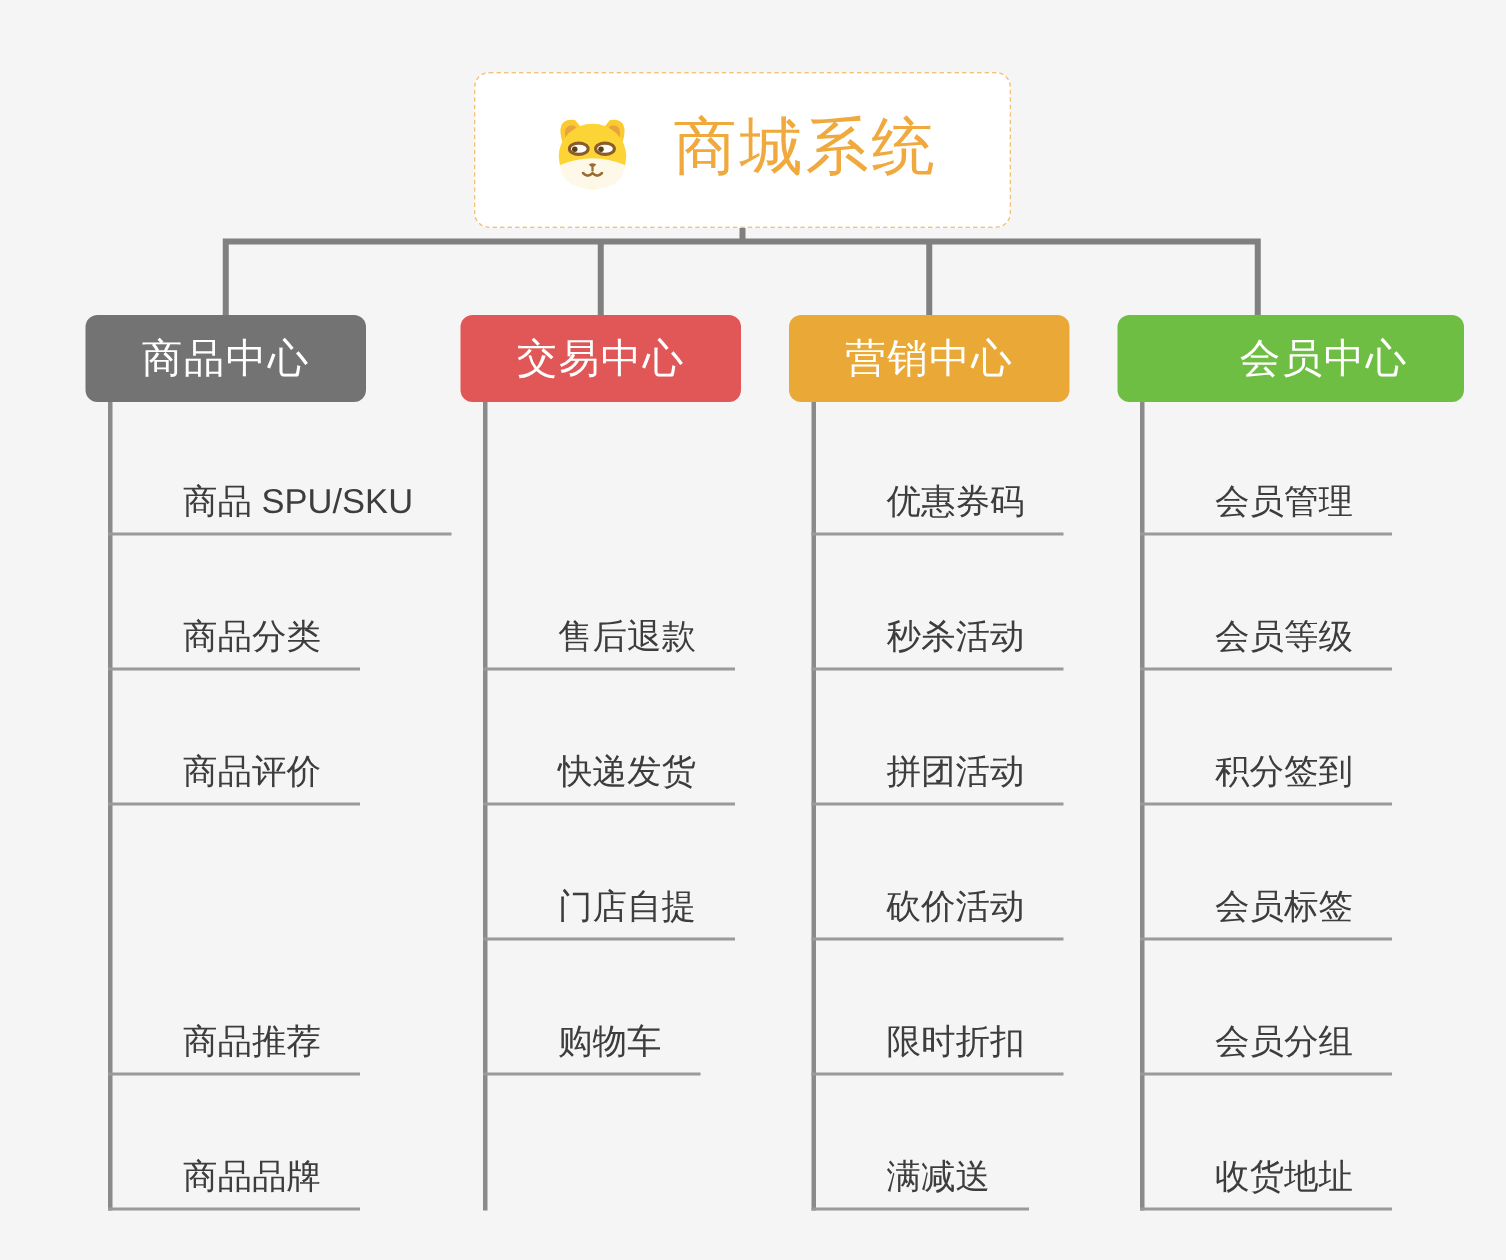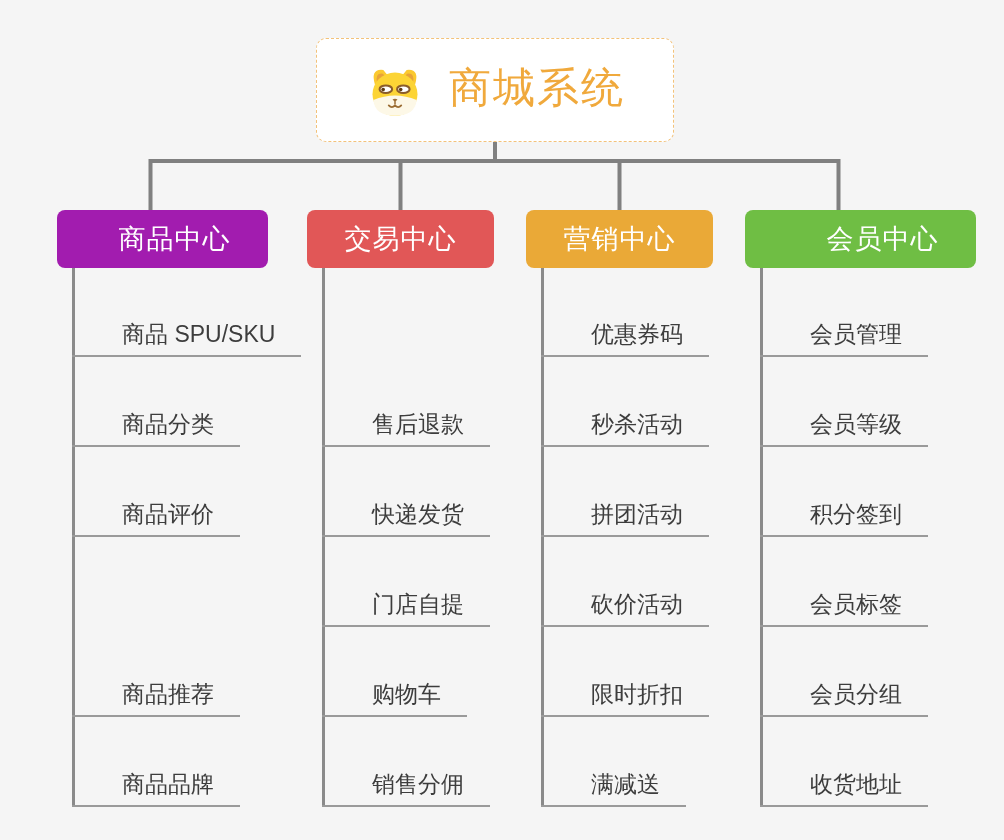--- a/index.html
+++ b/index.html
@@ -15,21 +15,21 @@
     overflow: hidden;
   }
   .connectors {
     position: absolute;
     left: 0; top: 0;
     pointer-events: none;
   }
   
   .root-node {
     position: absolute;
-    left: 316px; top: 38px;
+    left: 316px; top: 48px;
     width: 358px; height: 104px;
     background: #ffffff;
     border: 1px dashed #f3c27a;
     border-radius: 10px;
     box-sizing: border-box;
     display: flex;
     align-items: center;
     justify-content: center;
     gap: 24px;
   }
@@ -110,37 +110,36 @@
       <circle cx="21.8" cy="32.4" r="2.2" fill="#5f3d15"></circle>
       <circle cx="42.8" cy="32.4" r="2.2" fill="#5f3d15"></circle>
       <path d="M33 44.5 Q36 42.5 39 44.5 Q36 48.5 33 44.5 Z" fill="#9b6d33"></path>
       <path d="M36 46 V50" stroke="#9b6d33" stroke-width="1.8" fill="none"></path>
       <path d="M28.5 51.5 Q32.2 55.5 36 51.5 Q39.8 55.5 43.5 51.5" stroke="#9b6d33" stroke-width="2.2" fill="none" stroke-linecap="round"></path>
     </svg>
     <span class="root-title" style="color: rgb(240, 169, 60);">商城系统</span>
   </div>
 
   <div class="branch b0">
-    <div class="branch-node" style="background-color: #a21caf; padding-left: 24px;">商品中心</div>
+    <div class="branch-node" style="background-color: #737373;">商品中心</div>
     <div class="trunk"></div>
     <div class="topic t0">商品 SPU/SKU</div>
     <div class="topic t1">商品分类</div>
     <div class="topic t2">商品评价</div>
     <div class="topic t4">商品推荐</div>
     <div class="topic t5">商品品牌</div>
   </div>
 
   <div class="branch b1">
     <div class="branch-node" style="background-color: rgb(225, 87, 87);">交易中心</div>
     <div class="trunk"></div>
     <div class="topic t1">售后退款</div>
     <div class="topic t2">快递发货</div>
     <div class="topic t3">门店自提</div>
     <div class="topic t4">购物车</div>
-    <div class="topic t5">销售分佣</div>
   </div>
 
   <div class="branch b2">
     <div class="branch-node" style="background-color: rgb(234, 169, 55);">营销中心</div>
     <div class="trunk"></div>
     <div class="topic t0">优惠券码</div>
     <div class="topic t1">秒杀活动</div>
     <div class="topic t2">拼团活动</div>
     <div class="topic t3">砍价活动</div>
     <div class="topic t4">限时折扣</div>

